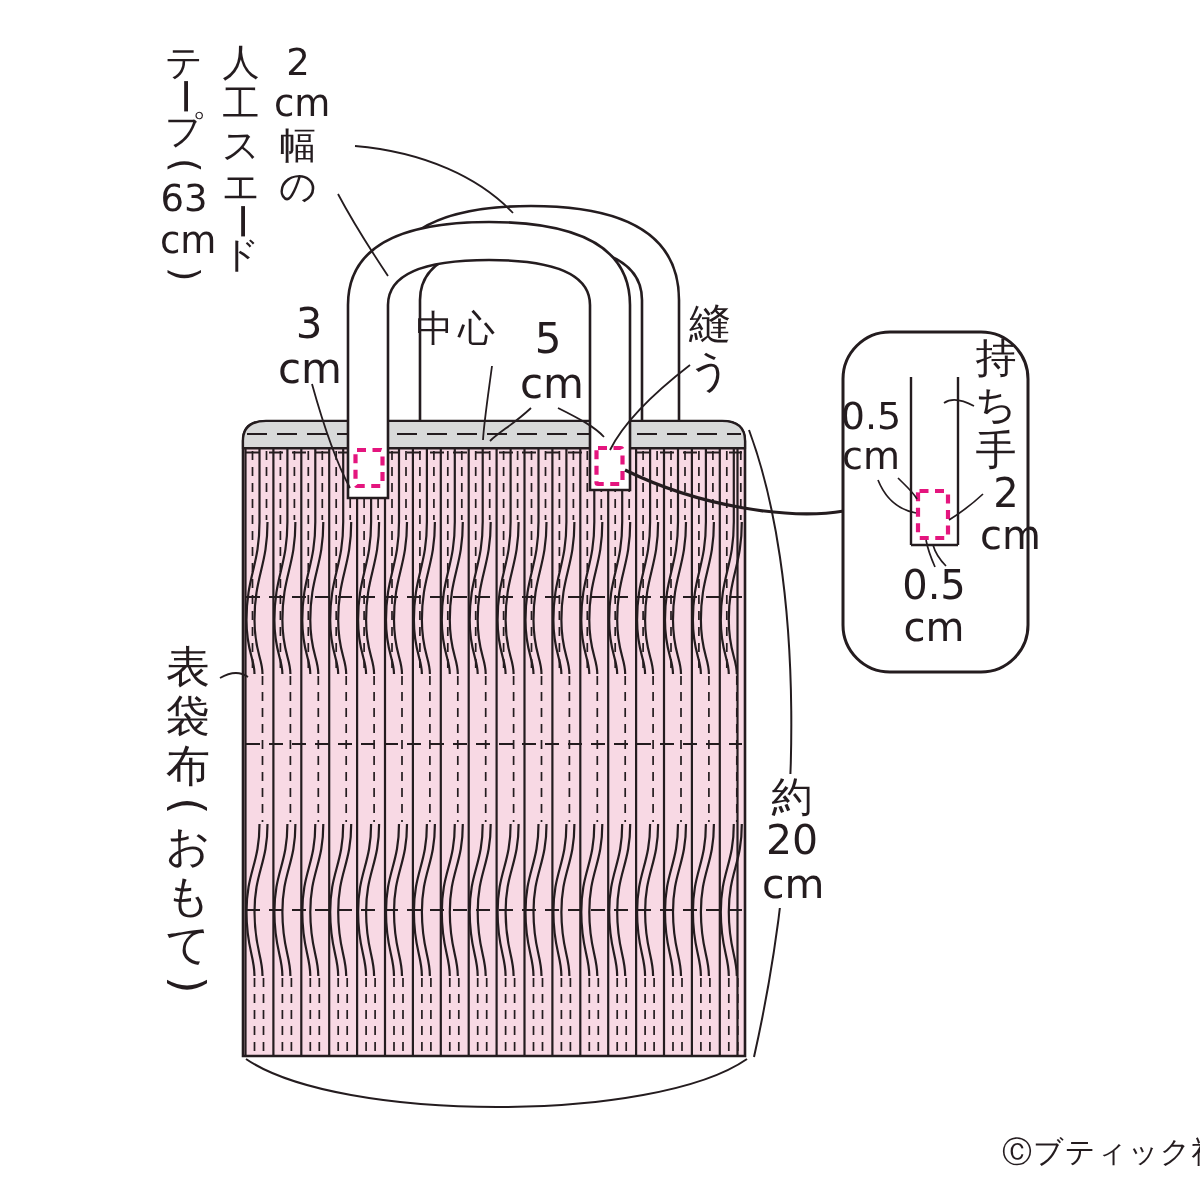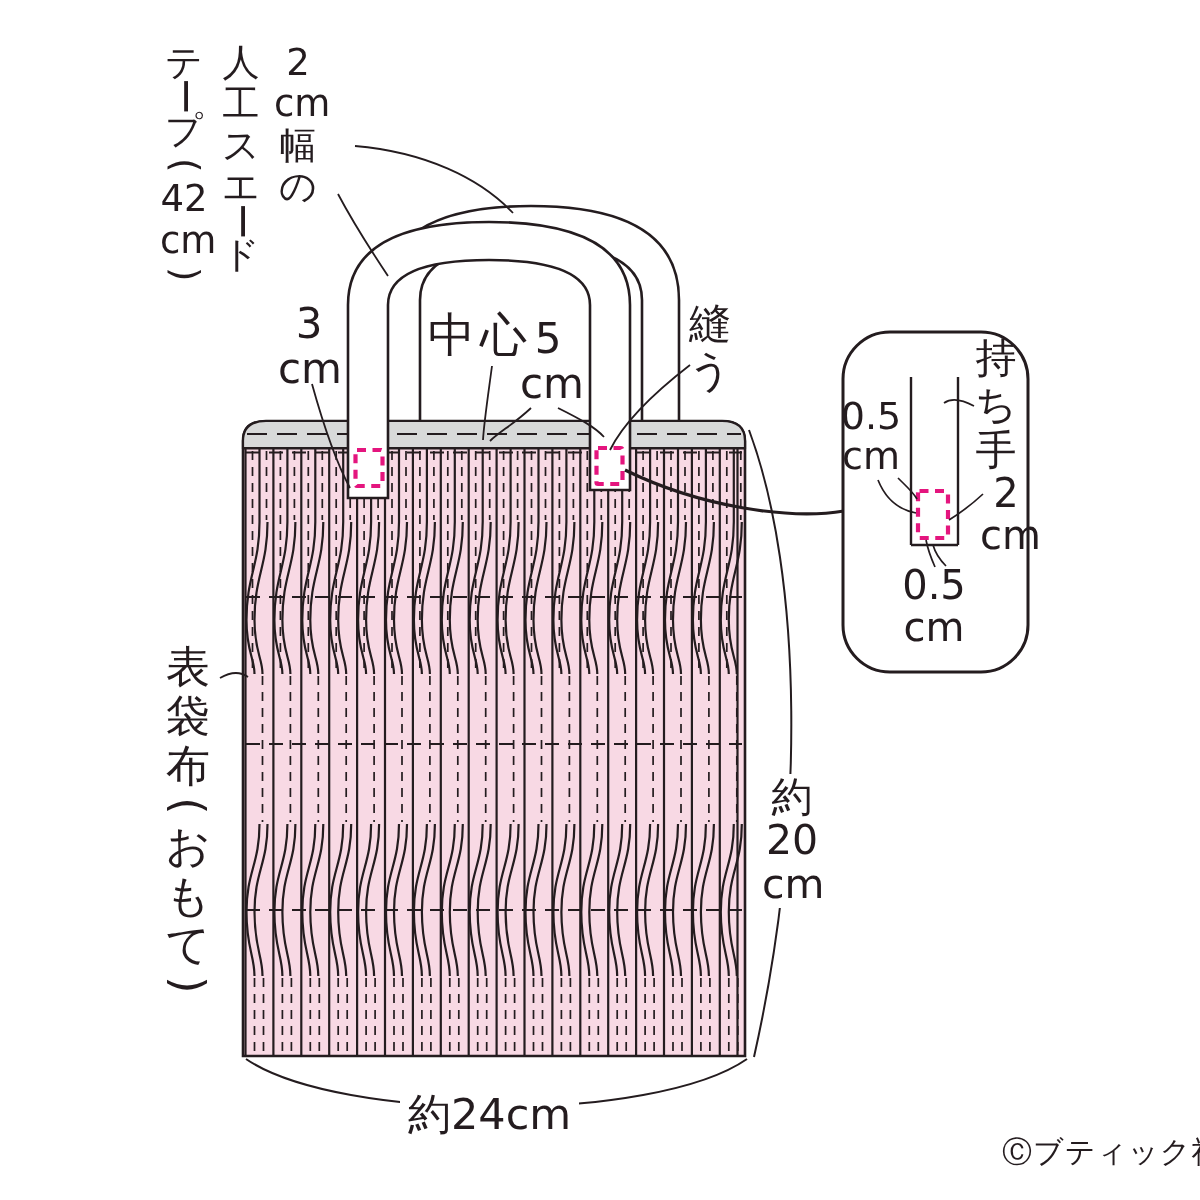--- a/index.html
+++ b/index.html
@@ -12,21 +12,21 @@
     overflow:hidden;
   }
   #art{position:absolute;left:0;top:0;}
   .lbl{position:absolute; color:var(--line); line-height:1.05; white-space:nowrap;}
   .stack .seg{display:block; text-align:center; line-height:1.06;}
   .vcol .seg{display:block; text-align:center; line-height:1.12;}
   .seg.rot{transform:rotate(90deg); transform-origin:center center; line-height:0.72; height:0.72em;}
   #label-tape{left:160px; top:42px; display:flex; flex-direction:row; gap:9px; font-size:37px;}
   #label-tape .vcol{width:48px;}
   #label-3cm{left:278px; top:302px; width:62px; font-size:42px;}
-  #label-center{left:428px; top:310px; font-size:47px; letter-spacing:5px;}
+  #label-center{left:416px; top:310px; font-size:37px; letter-spacing:5px;}
   #label-5cm{left:520px; top:317px; width:56px; font-size:42px;}
   #label-sew{left:687px; top:300px; width:46px; font-size:42px;}
   #label-fabric{left:162px; top:642px; width:52px; font-size:44px;}
   #label-30cm{left:762px; top:774px; width:60px; font-size:41px; background:var(--bg); padding:2px 0;}
   #label-24cm{left:400px; top:1092px; font-size:43px; background:var(--bg); padding:0 8px;}
   #inset-05top{left:840px; top:396px; width:62px; font-size:38px;}
   #inset-handle{left:972px; top:336px; width:48px; font-size:41px;}
   #inset-2cm{left:980px; top:472px; width:52px; font-size:40px;}
   #inset-05bot{left:901px; top:564px; width:66px; font-size:40px;}
   #copyright{left:1002px; top:1136px; font-size:30px; letter-spacing:1px;}
@@ -294,21 +294,21 @@
       <path d="M946,566 C939,559 935,552 933,545"></path>
     </g>
   </svg>
 
   <div class="lbl" id="label-tape">
     <div class="vcol">
         <span class="seg">テ</span>
         <span class="seg rot">ー</span>
         <span class="seg">プ</span>
         <span class="seg rot">(</span>
-        <span class="seg">42</span>
+        <span class="seg">63</span>
         <span class="seg">cm</span>
         <span class="seg rot">)</span>
       </div>
     <div class="vcol">
         <span class="seg">人</span>
         <span class="seg">工</span>
         <span class="seg">ス</span>
         <span class="seg">エ</span>
         <span class="seg rot">ー</span>
         <span class="seg">ド</span>
@@ -342,21 +342,20 @@
       <span class="seg">お</span>
       <span class="seg">も</span>
       <span class="seg">て</span>
       <span class="seg rot">)</span>
     </div>
   <div class="lbl stack" id="label-30cm">
       <span class="seg">約</span>
       <span class="seg">20</span>
       <span class="seg">cm</span>
     </div>
-  <div class="lbl" id="label-24cm">約24cm</div>
 
   <div class="lbl stack" id="inset-05top">
       <span class="seg">0.5</span>
       <span class="seg">cm</span>
     </div>
   <div class="lbl vcol" id="inset-handle">
       <span class="seg">持</span>
       <span class="seg">ち</span>
       <span class="seg">手</span>
     </div>

